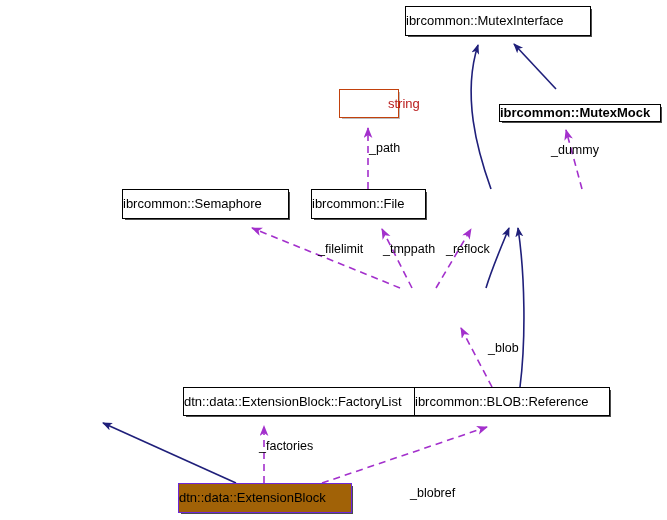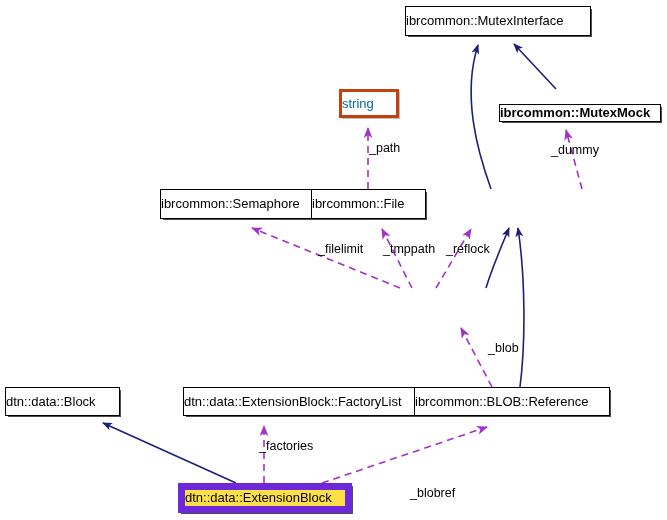--- a/index.html
+++ b/index.html
@@ -36,27 +36,28 @@
     font-size: 13px;
     line-height: 14px;
     white-space: nowrap;
     letter-spacing: 0px;
   }
   
   .node.shadowed {
     box-shadow: 2px 2px 0 -1px #4d4d4d;
   }
   .node.external {
-    border: 3px solid #c2410c;
-    color: #0369a1;
+    border: 1px solid #c2410c;
+    color: #b91c1c;
     box-shadow: 2px 2px 0 -1px #bdbdbd;
+    padding-left: 48px;
   }
   .node.highlight {
-    background: #fde047;
-    border: 7px solid #6d28d9;
+    background: #a16207;
+    border: 1px solid #6d28d9;
   }
   .edge-label {
     position: absolute;
     font-size: 12.5px;
     line-height: 13px;
     color: #000000;
     background: transparent;
     white-space: nowrap;
   }
 </style>
@@ -107,33 +108,30 @@
   </div>
 
   <div class="node external" style="left:339px; top:89px; width:60px; height:29px;">
     <span>string</span>
   </div>
 
   <div class="node shadowed" style="left:499px; top:104px; width:162px; height:18px;font-weight:bold;">
     <span>ibrcommon::MutexMock</span>
   </div>
 
-  <div class="node shadowed" style="left:122px; top:189px; width:167px; height:30px;margin-left:38px;">
+  <div class="node shadowed" style="left:122px; top:189px; width:167px; height:30px;">
     <span>ibrcommon::Semaphore</span>
   </div>
 
   <div class="node shadowed" style="left:311px; top:189px; width:115px; height:30px;">
     <span>ibrcommon::File</span>
   </div>
 
 
 
-  <div class="node shadowed" style="left:5px; top:387px; width:115px; height:29px;">
-    <span>dtn::data::Block</span>
-  </div>
 
   <div class="node shadowed" style="left:140px; top:387px; width:249px; height:29px;margin-left:43px;">
     <span>dtn::data::ExtensionBlock::FactoryList</span>
   </div>
 
   <div class="node shadowed" style="left:414px; top:387px; width:196px; height:29px;">
     <span>ibrcommon::BLOB::Reference</span>
   </div>
 
   <div class="node shadowed highlight" style="left:178px; top:483px; width:174px; height:30px;">

